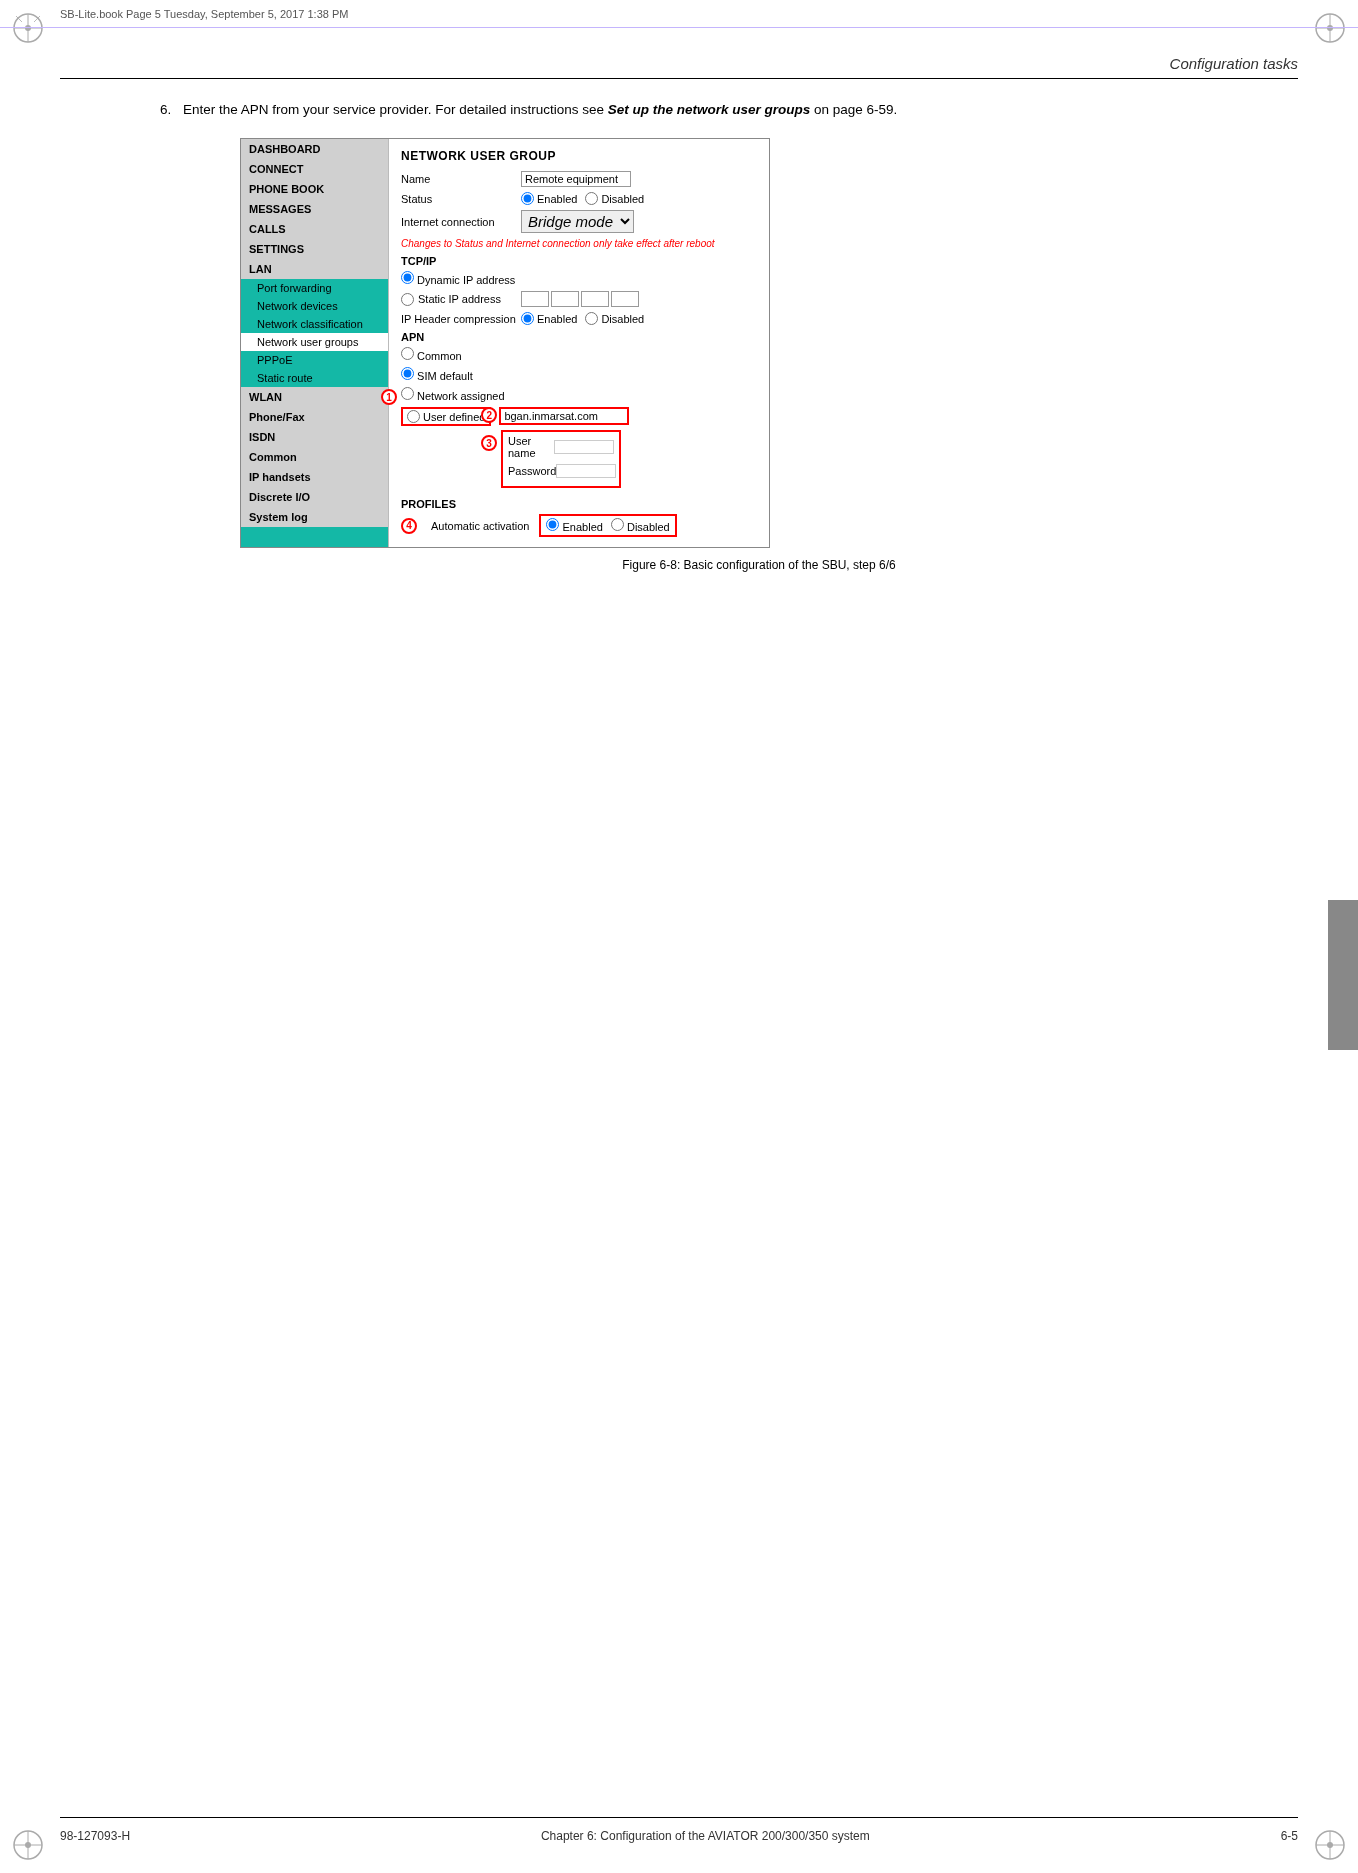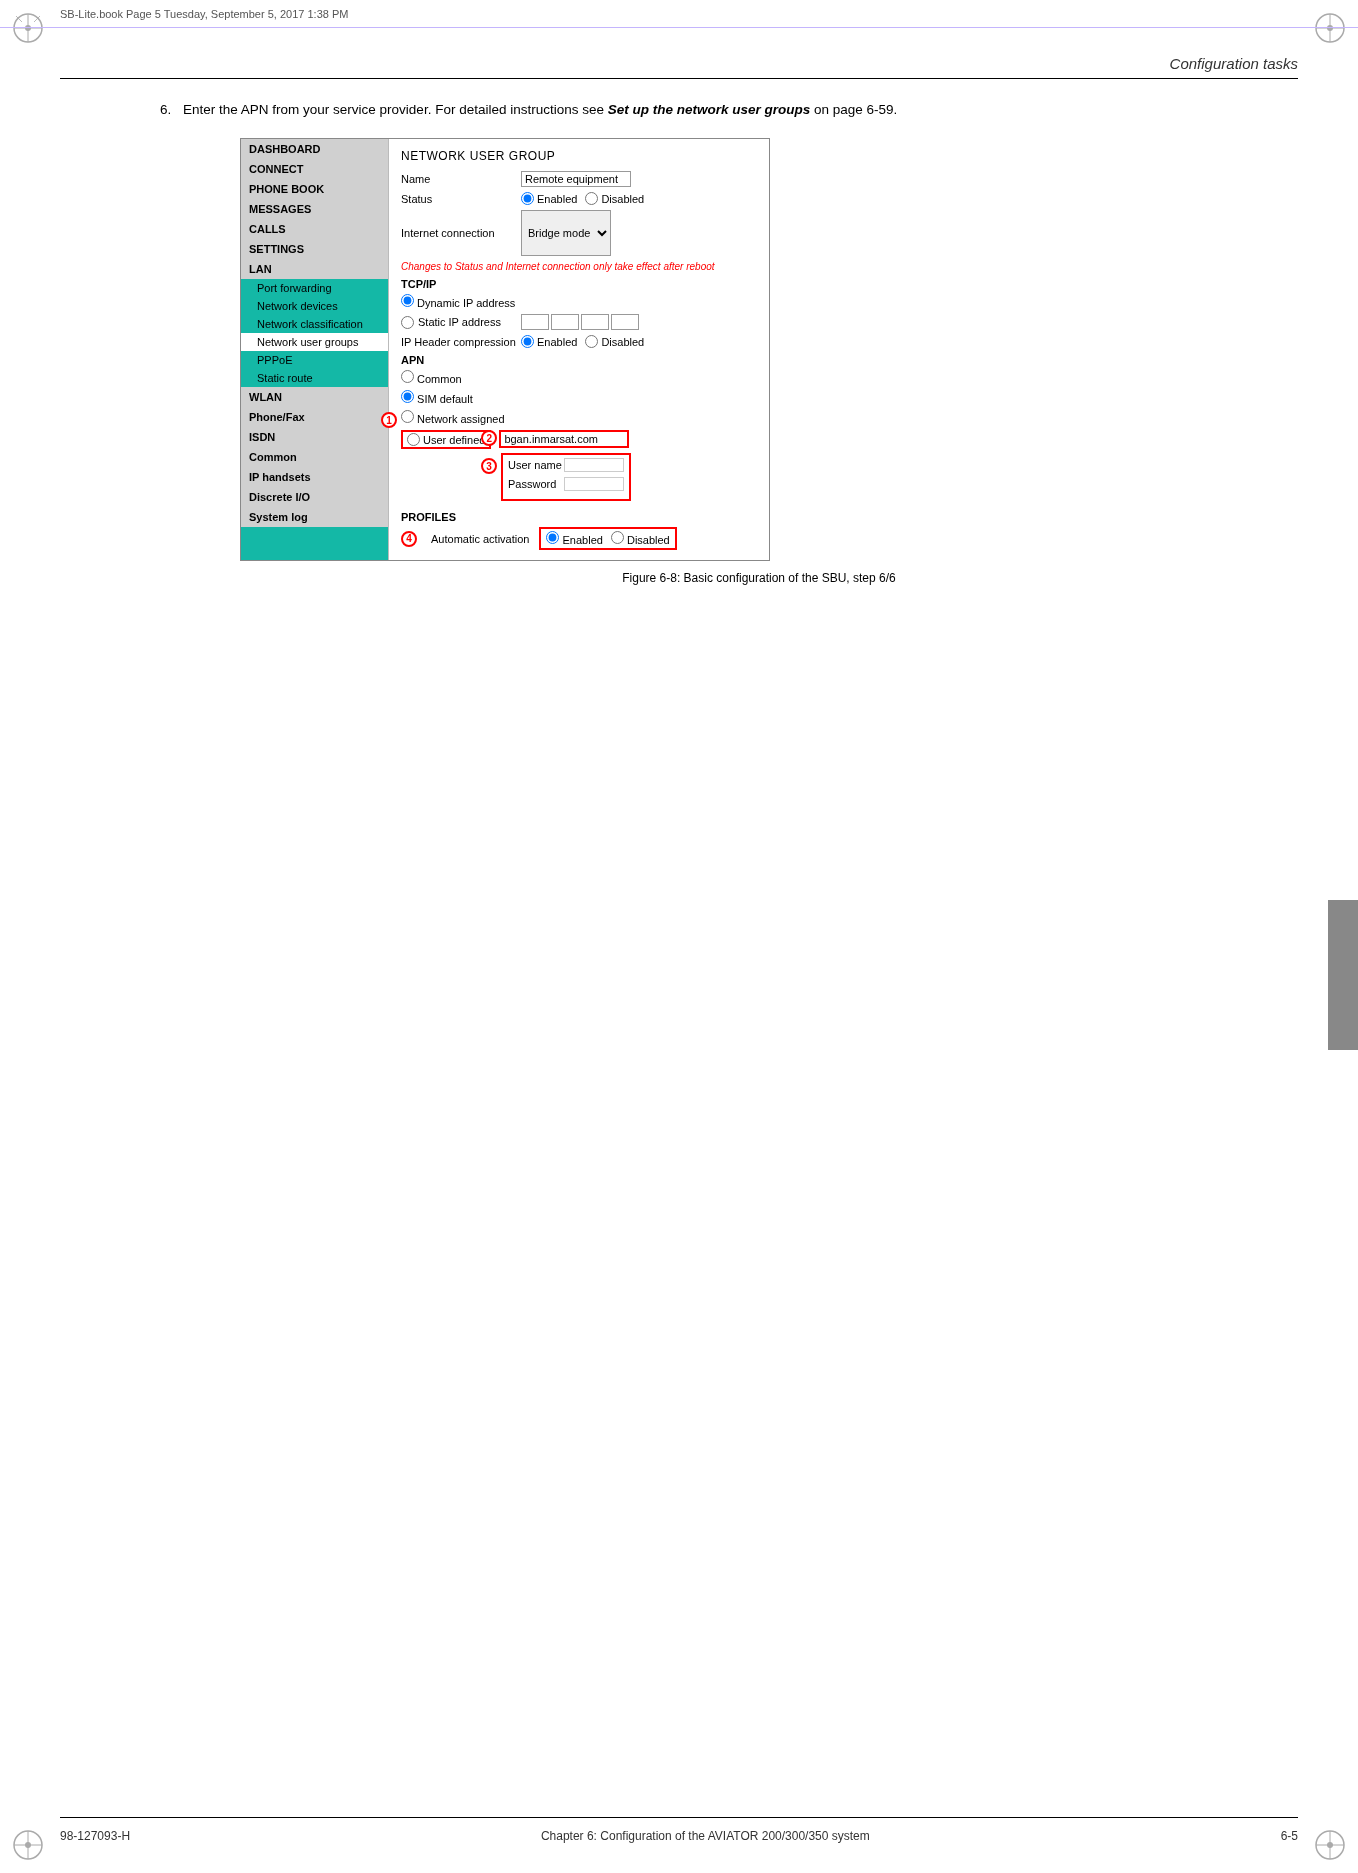--- a/index.html
+++ b/index.html
@@ -121,21 +121,21 @@
 
     
     .panel {
       flex: 1;
       background: #fff;
       padding: 10px 12px;
       position: relative;
     }
 
     .panel-title {
-      font-weight: normal;
+      font-weight: bold;
       font-size: 12px;
       margin-bottom: 8px;
       letter-spacing: 0.5px;
     }
 
     .form-row {
       display: flex;
       align-items: center;
       margin-bottom: 5px;
       font-size: 11px;
@@ -163,23 +163,24 @@
       font-size: 11px;
     }
     .radio-group label {
       display: flex;
       align-items: center;
       gap: 3px;
       font-size: 11px;
     }
 
     select.form-select {
-      font-size: 11px;
-      padding: 15px 2px;
+      font-size: 15px;
+      padding: 1px 2px;
       border: 1px solid #999;
+      font-style: italic;
     }
 
     .warning-text {
       color: red;
       font-size: 10px;
       font-style: italic;
       margin-bottom: 5px;
     }
 
     .section-header {
@@ -223,21 +224,21 @@
       display: flex;
       align-items: center;
       gap: 3px;
       background: #fff;
     }
 
     .credentials-box {
       border: 2px solid red;
       padding: 3px 5px;
       font-size: 11px;
-      width: 130px;
+      width: 120px;
     }
 
     
     .figure-caption {
       text-align: center;
       font-size: 12px;
       margin-top: 10px;
       margin-left: 100px;
       color: #000;
     }

